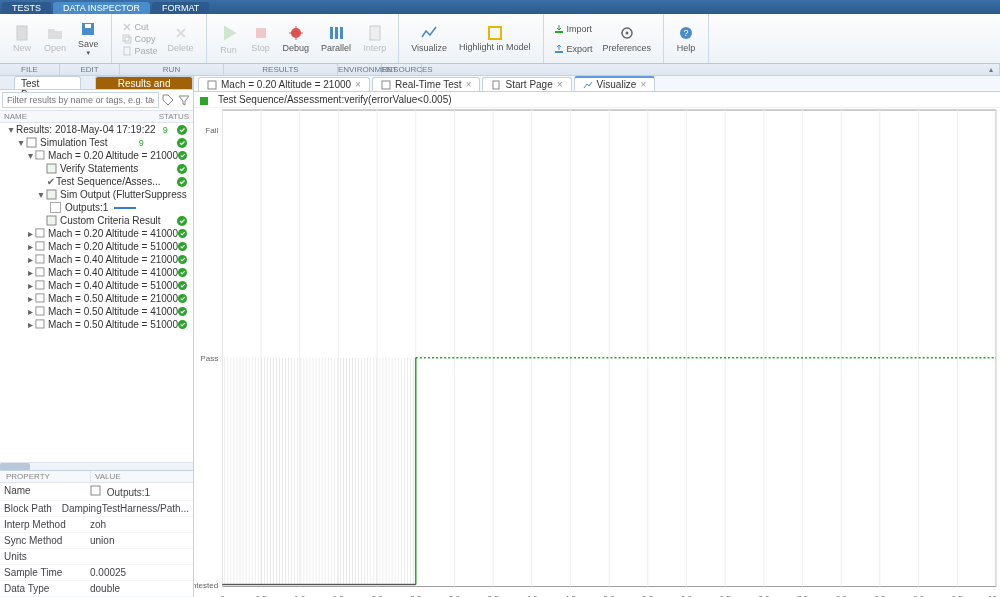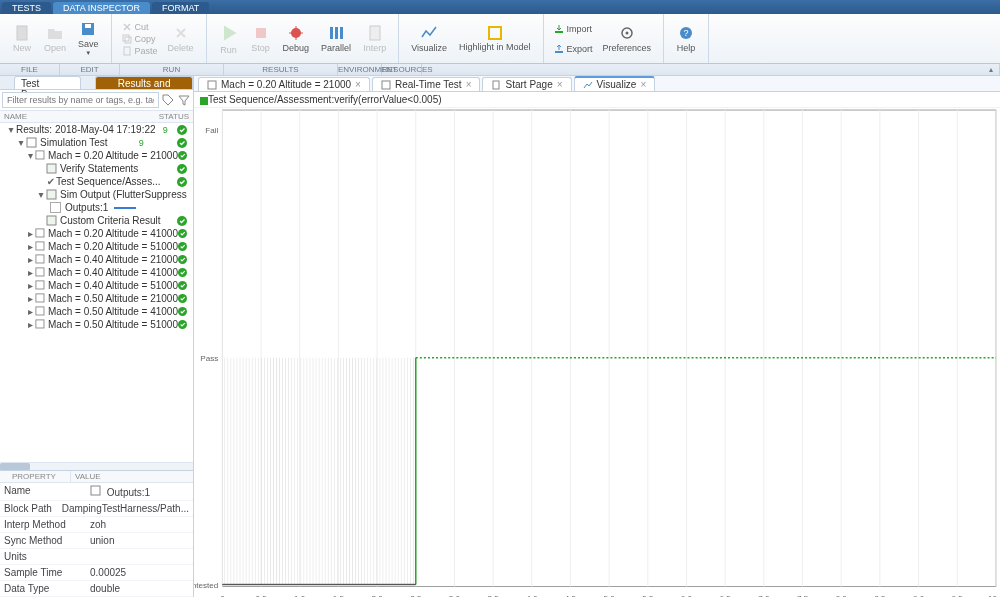--- a/index.html
+++ b/index.html
@@ -39,35 +39,35 @@
 .tree-row { display:flex; align-items:center; padding:1px 2px; white-space:nowrap; cursor:pointer;}
 .tw { display:inline-block; width:10px; text-align:center; color:#666;}
 .node-ico { width:11px; height:11px; margin-right:3px; display:inline-block;}
 .status-ico { width:10px;height:10px; margin-left:auto; margin-right:4px;}
 .line-swatch { width:22px; height:2px; margin-left:6px;}
 .scroll-placeholder { height:8px; background:#eef3f8; border-top:1px solid #dde6f0;}
 .scroll-thumb { height:8px; width:30px; background:#b8c8d8; border-radius:2px;}
 
 .prop-panel { border-top:1px solid #c4d2e2; }
 .prop-header { display:flex; font-size:8px; color:#888; background:#f6f8fb; border-bottom:1px solid #dde6f0;}
-.prop-header div:first-child { width:71px; padding:1px 12px; border-right:1px solid #dde6f0;}
+.prop-header div:first-child { width:91px; padding:1px 6px; border-right:1px solid #dde6f0;}
 .prop-header div:last-child { flex:1; padding:1px 4px;}
 .prop-row { display:flex; font-size:10px; border-bottom:1px solid #f0f3f8;}
 .prop-row .pk { width:86px; padding:2px 4px; color:#444;}
 .prop-row .pv { flex:1; padding:2px 4px; color:#444;}
 
 
 .right-panel { flex:1; display:flex; flex-direction:column;}
 .doc-tabs { height:16px; background:#f4f7fb; border-bottom:1px solid #c4d2e2; display:flex; align-items:flex-end; padding-left:4px; gap:2px;}
 .doc-tab { font-size:10px; padding:1px 8px; background:#fff; border:1px solid #c4d2e2; border-bottom:none; border-radius:3px 3px 0 0; display:flex; align-items:center; gap:4px; cursor:pointer;}
 .doc-tab.active { background:#fefefe; border-top:2px solid #5c9be0;}
 .doc-tab .close { color:#999; font-size:10px; cursor:pointer;}
 .doc-ico { width:10px; height:10px; display:inline-block;}
 
-.legend-row { padding:2px 6px; font-size:10px; display:flex; align-items:flex-end; gap:0; border-bottom:1px solid #eef3f8;}
+.legend-row { padding:2px 6px; font-size:10px; display:flex; align-items:flex-end; gap:10px; border-bottom:1px solid #eef3f8;}
 .legend-sq { width:8px; height:8px; background:#2aa52a; display:inline-block;}
 
 .plot-wrap { flex:1; position:relative; padding:4px 6px 4px 0;}
 .plot { position:absolute; inset:0;}
 
 
 .green{fill:#2aa52a;}
 </style>
 </head>
 <body>

